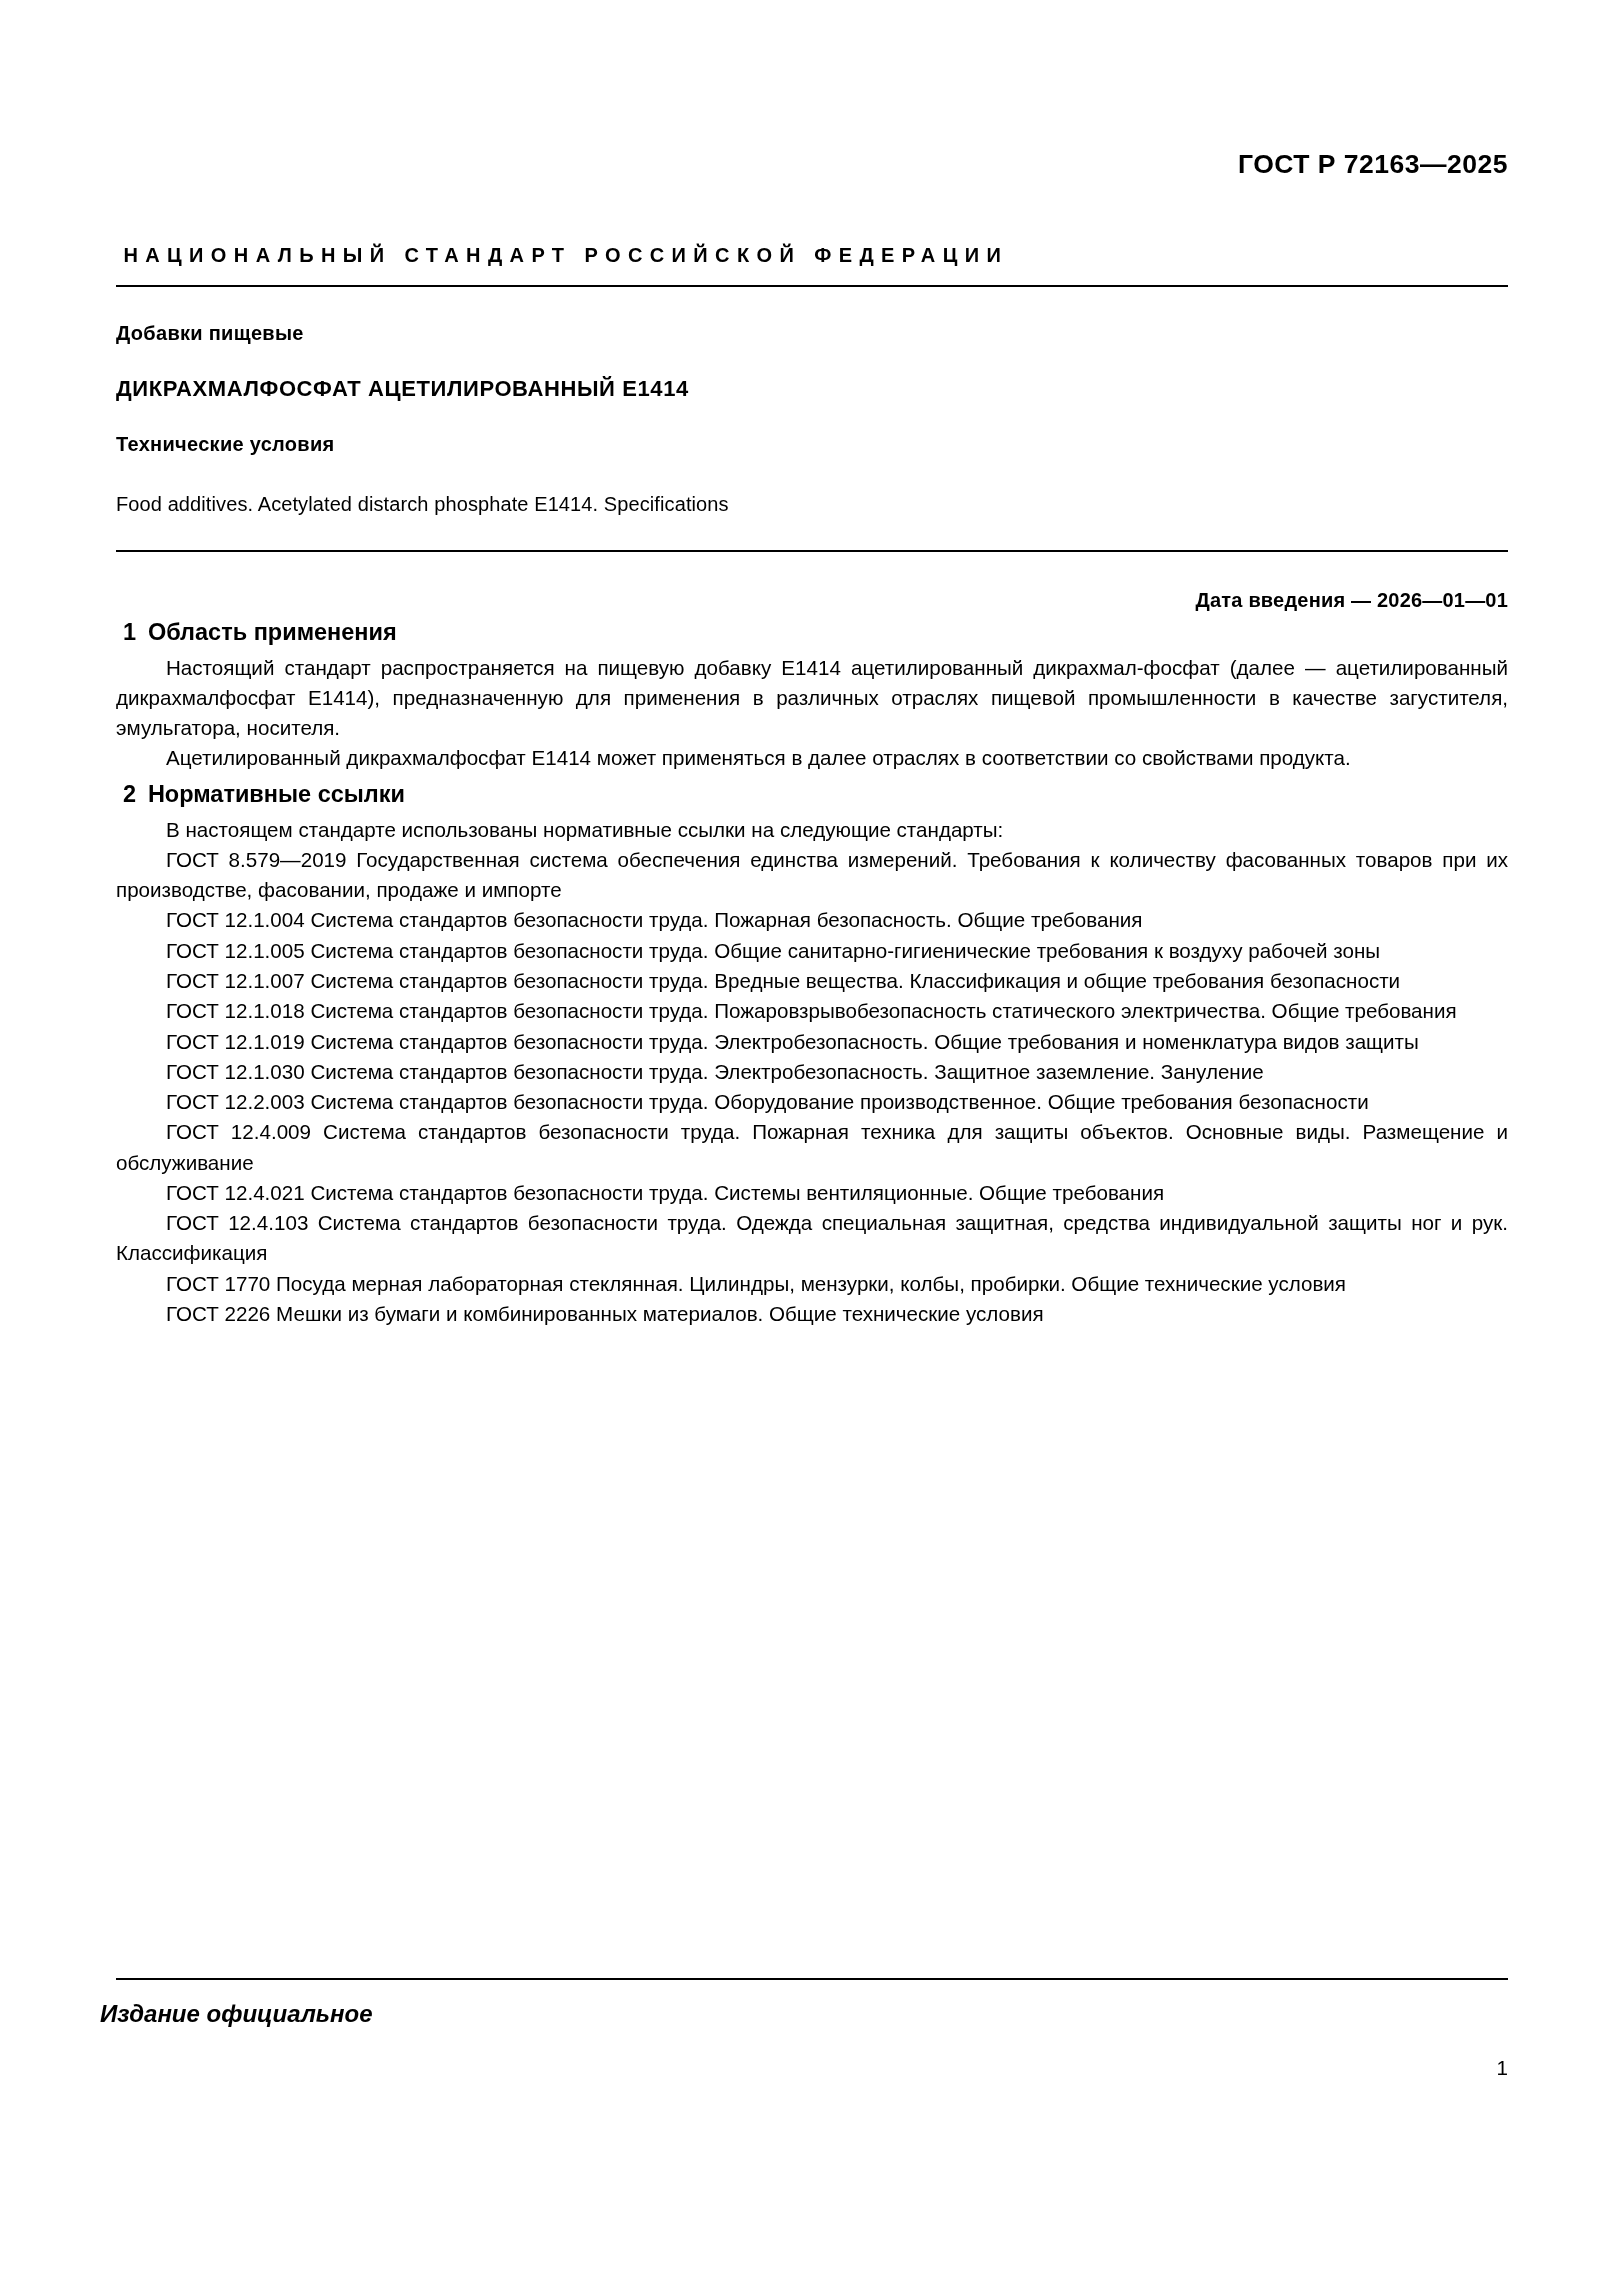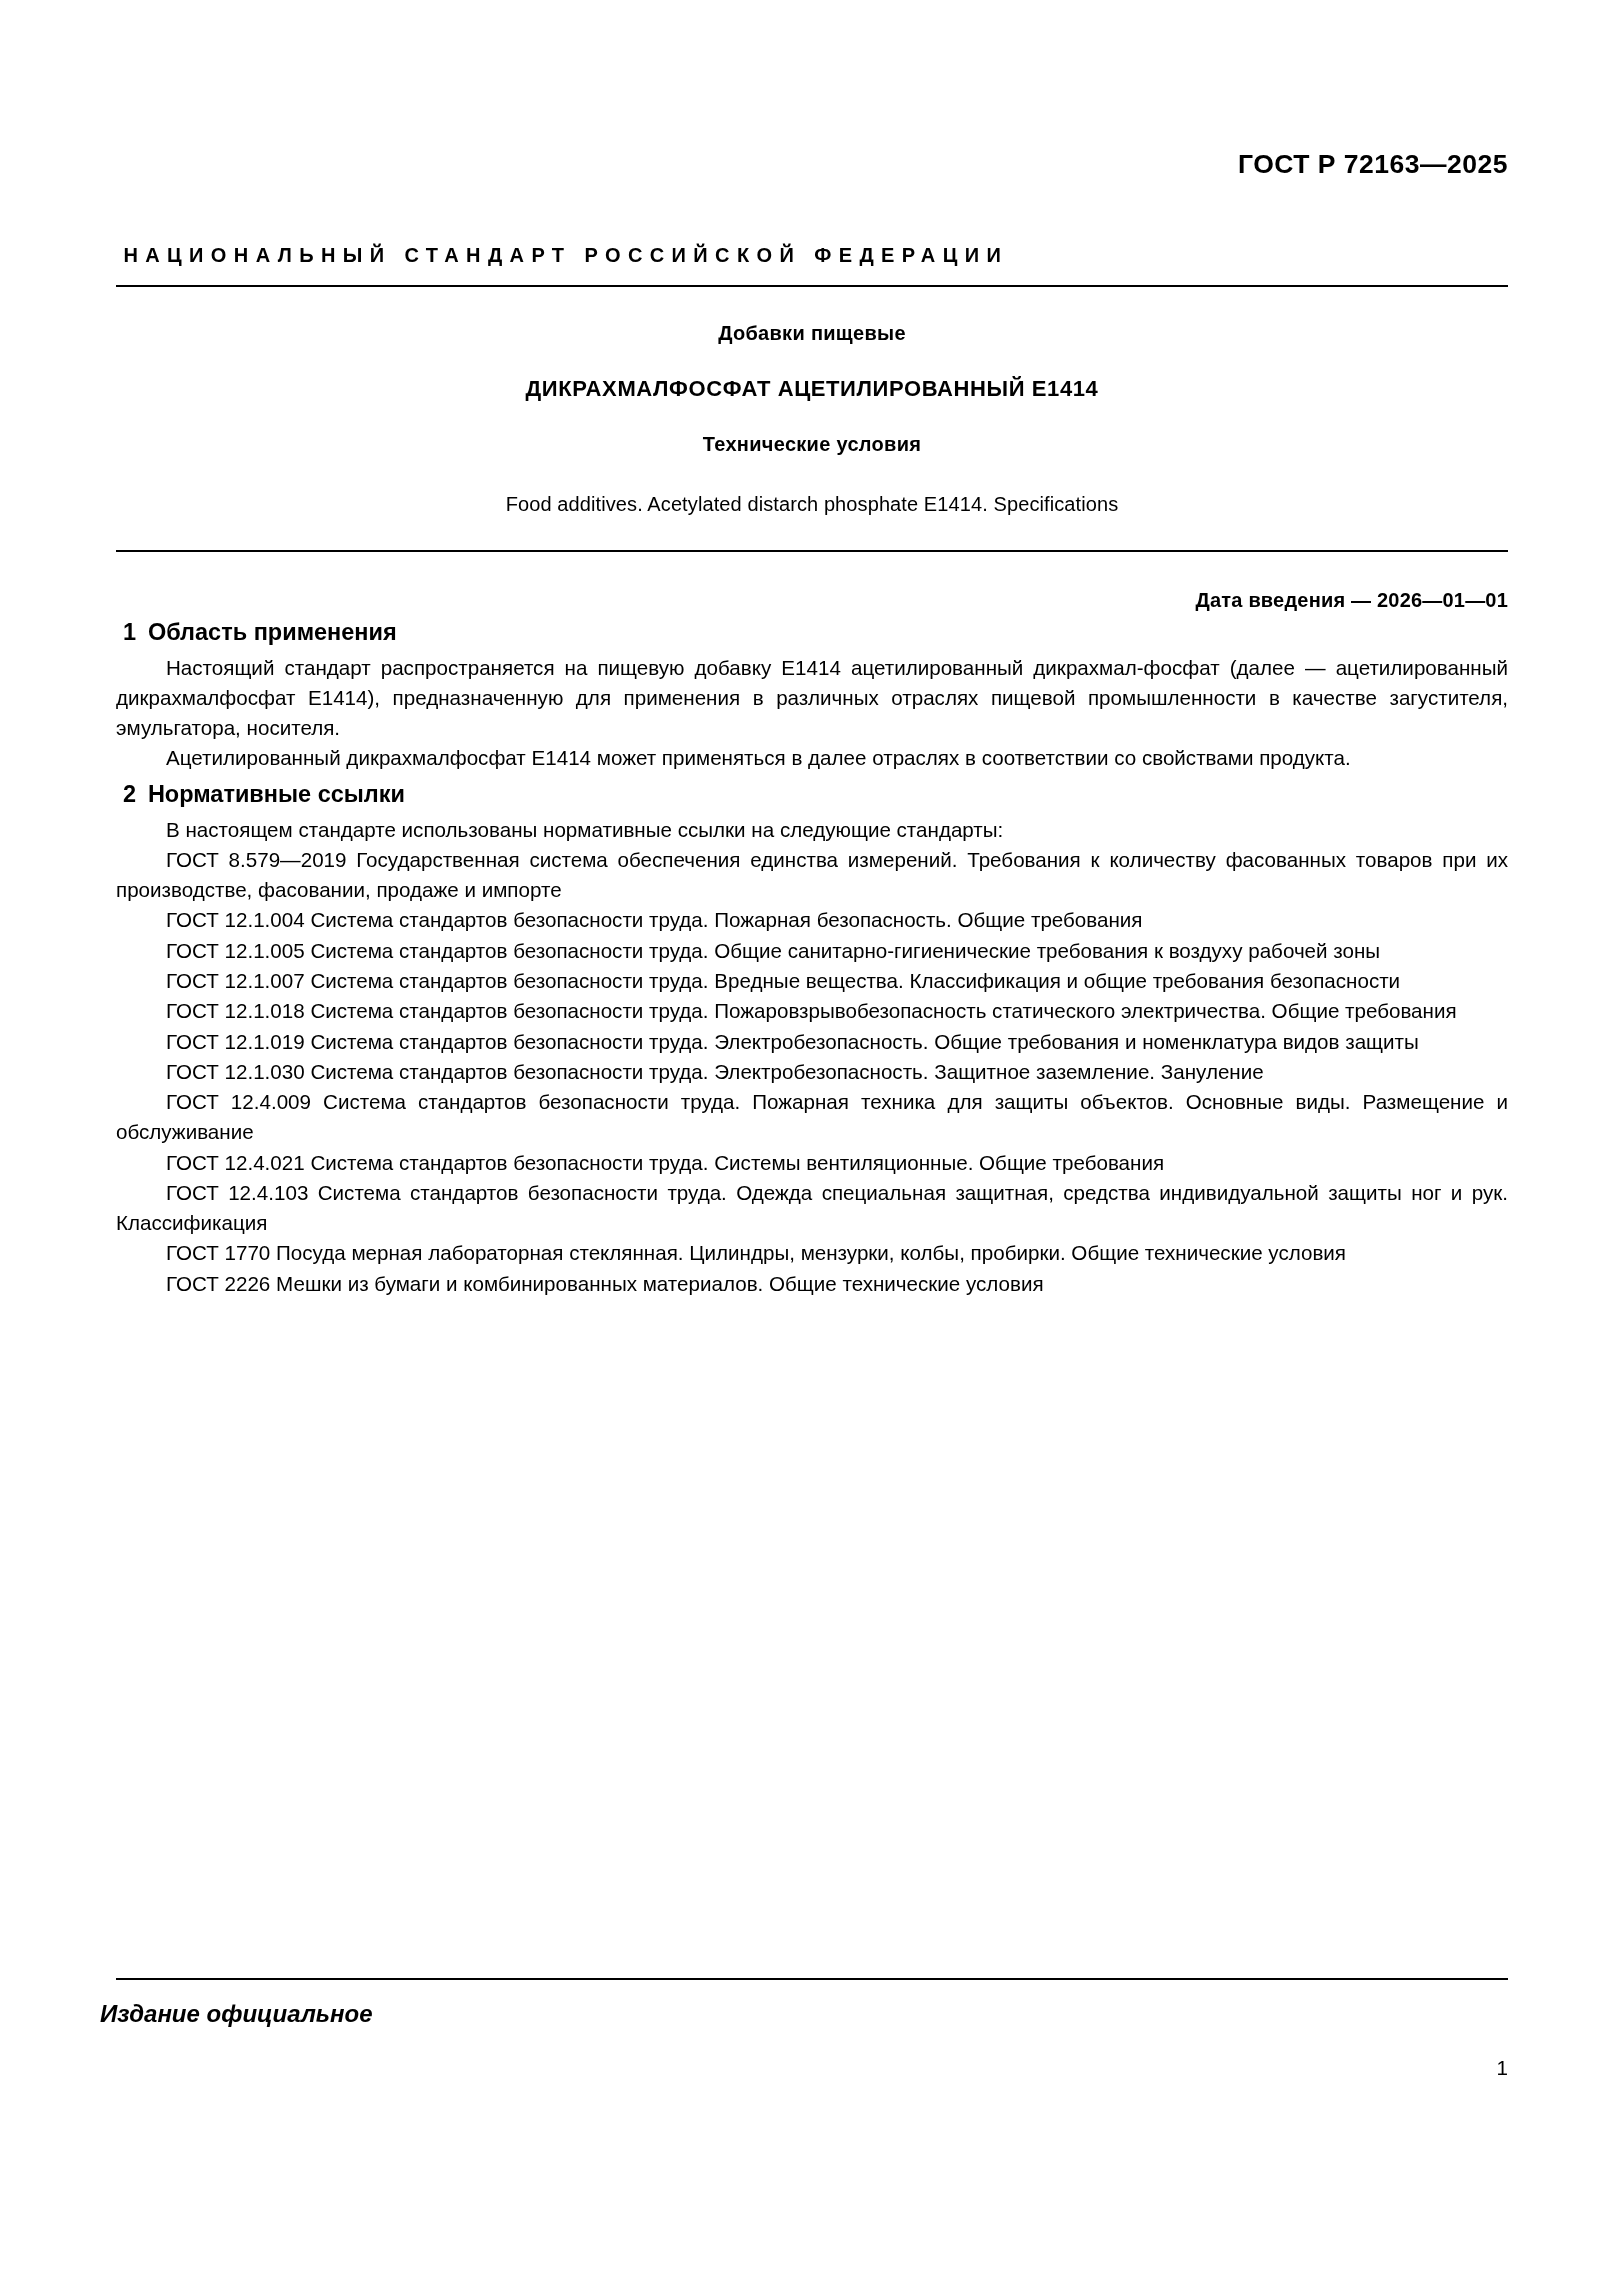--- a/index.html
+++ b/index.html
@@ -42,21 +42,20 @@
     letter-spacing: 7.4px;
     text-indent: 7.4px;
   }
   .rule {
     border: 0;
     border-top: 2.9px solid #000;
     margin: 17.6px 0 0 0;
   }
   .title-block {
     margin-top: 35px;
-    text-align: center;
   }
   .t-line1 {
     font-size: 20px;
     font-weight: bold;
     letter-spacing: 0.3px;
   }
   .t-line2 {
     font-size: 22px;
     font-weight: bold;
     margin-top: 31px;
@@ -177,20 +176,21 @@
     </h2>
 
     <p class="body refs">В настоящем стандарте использованы нормативные ссылки на следующие стандарты:</p>
     <p class="body">ГОСТ 8.579—2019  Государственная система обеспечения единства измерений. Требования к количеству фасованных товаров при их производстве, фасовании, продаже и импорте</p>
     <p class="body">ГОСТ 12.1.004  Система стандартов безопасности труда. Пожарная безопасность. Общие требования</p>
     <p class="body">ГОСТ 12.1.005  Система стандартов безопасности труда. Общие санитарно-гигиенические требования к воздуху рабочей зоны</p>
     <p class="body">ГОСТ 12.1.007  Система стандартов безопасности труда. Вредные вещества. Классификация и общие требования безопасности</p>
     <p class="body">ГОСТ 12.1.018  Система стандартов безопасности труда. Пожаровзрывобезопасность статического электричества. Общие требования</p>
     <p class="body">ГОСТ 12.1.019  Система стандартов безопасности труда. Электробезопасность. Общие требования и номенклатура видов защиты</p>
     <p class="body">ГОСТ 12.1.030  Система стандартов безопасности труда. Электробезопасность. Защитное заземление. Зануление</p>
+    <p class="body">ГОСТ 12.2.003  Система стандартов безопасности труда. Оборудование производственное. Общие требования безопасности</p>
     <p class="body">ГОСТ 12.4.009  Система стандартов безопасности труда. Пожарная техника для защиты объектов. Основные виды. Размещение и обслуживание</p>
     <p class="body">ГОСТ 12.4.021  Система стандартов безопасности труда. Системы вентиляционные. Общие требования</p>
     <p class="body">ГОСТ 12.4.103  Система стандартов безопасности труда. Одежда специальная защитная, средства индивидуальной защиты ног и рук. Классификация</p>
     <p class="body">ГОСТ 1770  Посуда мерная лабораторная стеклянная. Цилиндры, мензурки, колбы, пробирки. Общие технические условия</p>
     <p class="body">ГОСТ 2226  Мешки из бумаги и комбинированных материалов. Общие технические условия</p>
 
   </div>
 
   <hr class="footer-rule">
   <div class="footer-note">Издание официальное</div>

